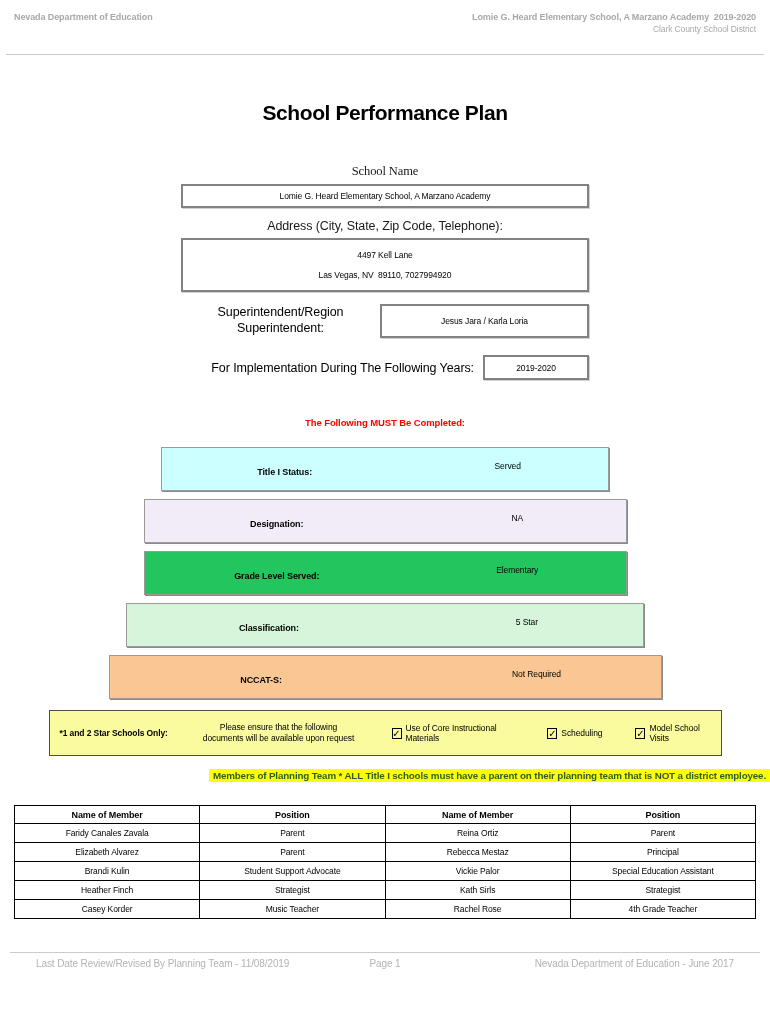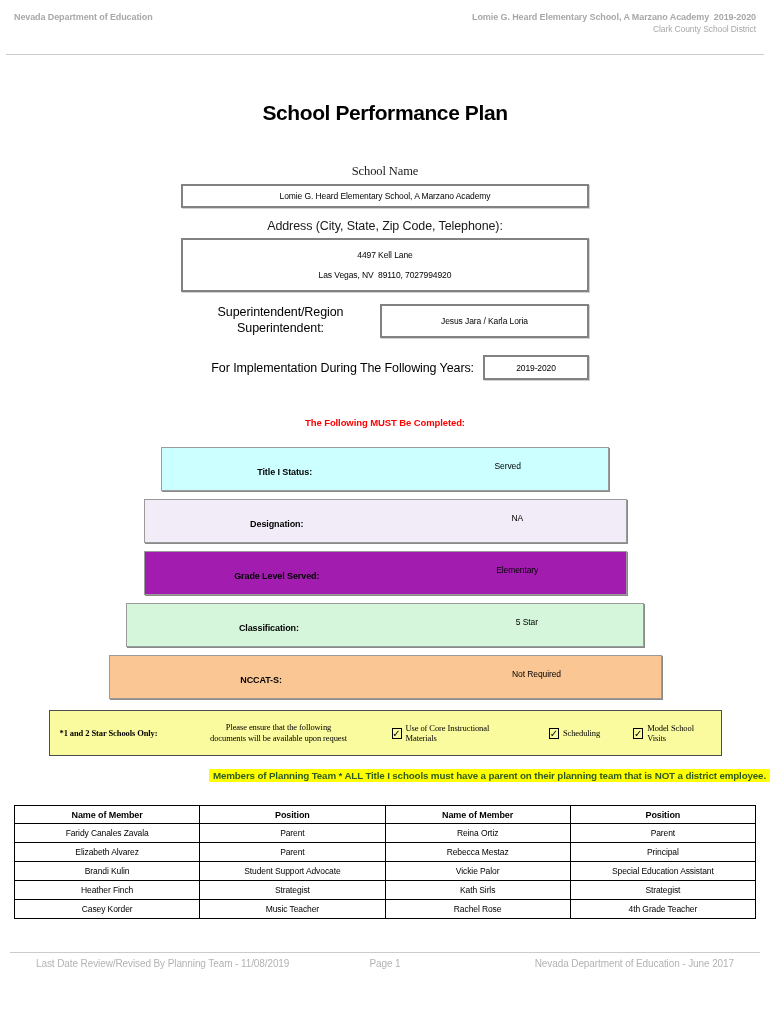--- a/index.html
+++ b/index.html
@@ -48,28 +48,28 @@
   .status-row {
     margin:0 auto 8px auto; height:44px; display:flex;
     border:1px solid #9a9a9a; box-shadow:1px 1px 0 #8a8a8a;
   }
   .status-label { width:55%; display:flex; align-items:center; justify-content:center;
     font-size:9px; font-weight:bold; transform:translateY(3px); }
   .status-value { width:45%; display:flex; align-items:center; justify-content:center;
     font-size:8.5px; transform:translateY(-3px); }
   .row-titlei   { width:448px; background:#ccffff; }
   .row-desig    { width:483px; background:#f2ecf9; }
-  .row-grade    { width:483px; background:#a21caf; }
+  .row-grade    { width:483px; background:#22c55e; }
   .row-class    { width:518px; background:#d5f6da; }
   .row-nccats   { width:553px; background:#fac794; }
 
   
   .star-bar {
     width:673px; height:46px; margin:11px auto 0 auto; background:#fafa9e;
-    border:1px solid #4d4d4d; display:flex; align-items:center; padding:0 10px;font-family:Liberation Serif, serif;
+    border:1px solid #4d4d4d; display:flex; align-items:center; padding:0 10px;
   }
   .star-label { flex:0 0 128px; font-size:8.5px; font-weight:bold; }
   .star-note { flex:0 0 182px; text-align:center; font-size:8.5px; line-height:1.35; }
   .cb-group { display:flex; align-items:center; margin-left:22px; gap:33px; }
   .cb-item { display:flex; align-items:center; }
   .cb-box {
     width:10px; height:11px; border:1px solid #000; background:#fafa9e;
     font-size:10px; line-height:9px; text-align:center; margin-right:4px;
     display:inline-flex; align-items:flex-start; justify-content:center;
   }

